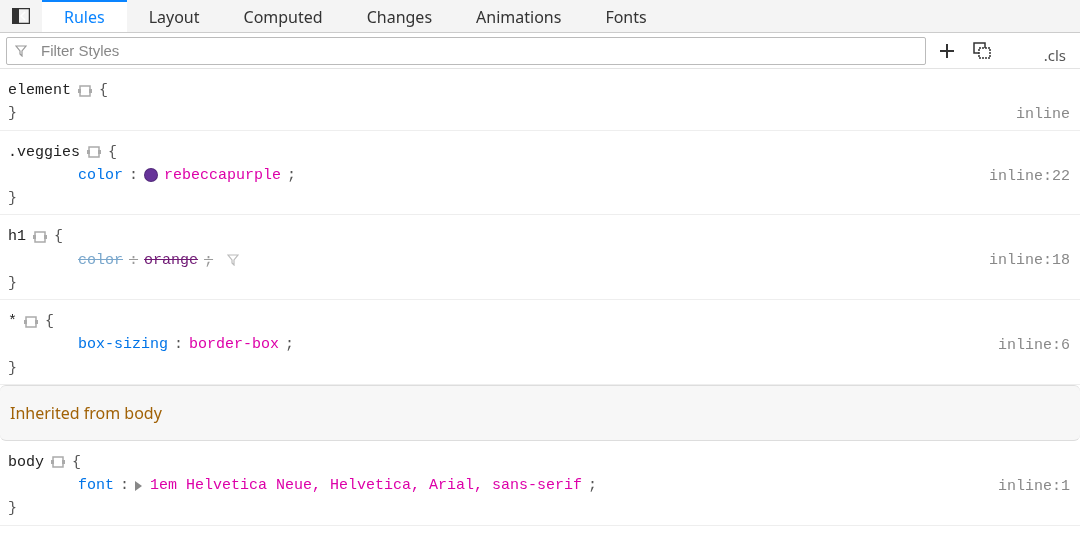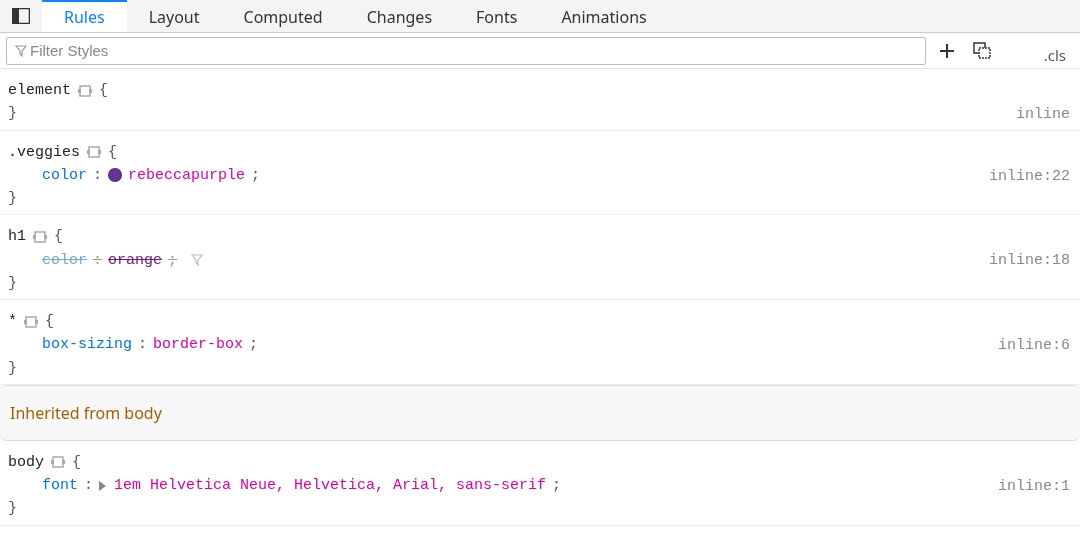--- a/index.html
+++ b/index.html
@@ -49,21 +49,21 @@
     gap: 6px;
   }
   .filter-wrap {
     flex: 1;
     height: 28px;
     border: 1px solid #bbb;
     border-radius: 2px;
     display: flex;
     align-items: center;
     padding: 0 8px;
-    gap: 1px;
+    gap: 12px;
     color: #888;
   }
   .filter-wrap input {
     border: none;
     outline: none;
     flex: 1;
     font-size: 15px;
     color: #333;
     background: transparent;
   }
@@ -99,21 +99,21 @@
   .brace { color:#555; }
   .source {
     position:absolute;
     right:10px;
     top:4px;
     color:#888;
     font-size:15px;
     margin-top:30px;
   }
   .decl { padding-left: 34px; display:flex; align-items:center; gap:6px; flex-wrap:wrap;}
-  .prop { color:#0074e8; }
+  .prop { color:#0074e8;margin-left:36px; }
   .colon { color:#555; }
   .val { color:#dd00a9; }
   .semi { color:#555; }
   .swatch {
     width:14px; height:14px; border-radius:50%;
     border:1px solid rgba(0,0,0,.2); display:inline-block;
   }
   .overridden .prop,
   .overridden .val,
   .overridden .colon,
@@ -162,24 +162,24 @@
   <div class="tab">
       <span>Layout</span>
     </div>
   <div class="tab">
       <span>Computed</span>
     </div>
   <div class="tab">
       <span>Changes</span>
     </div>
   <div class="tab">
+      <span>Animations</span>
+    </div>
+  <div class="tab">
       <span>Fonts</span>
-    </div>
-  <div class="tab">
-      <span>Animations</span>
     </div>
 </div>
 
 <div class="toolbar">
   <div class="filter-wrap">
     <svg width="12" height="12" viewBox="0 0 12 12">
       <path d="M1 1 H11 L7 6 V11 L5 9 V6 Z" fill="none" stroke="#999" stroke-width="1.2"></path>
     </svg>
     <input type="text" placeholder="Filter Styles" style="">
   </div>

